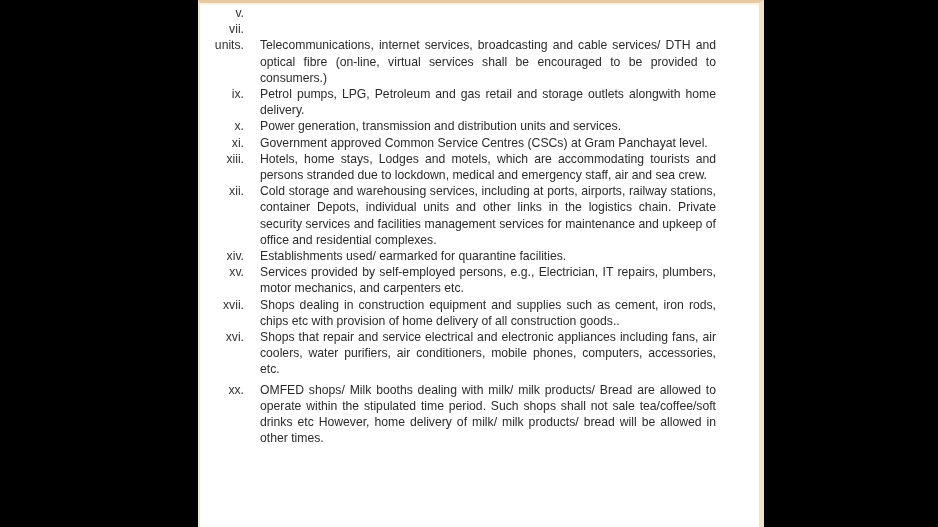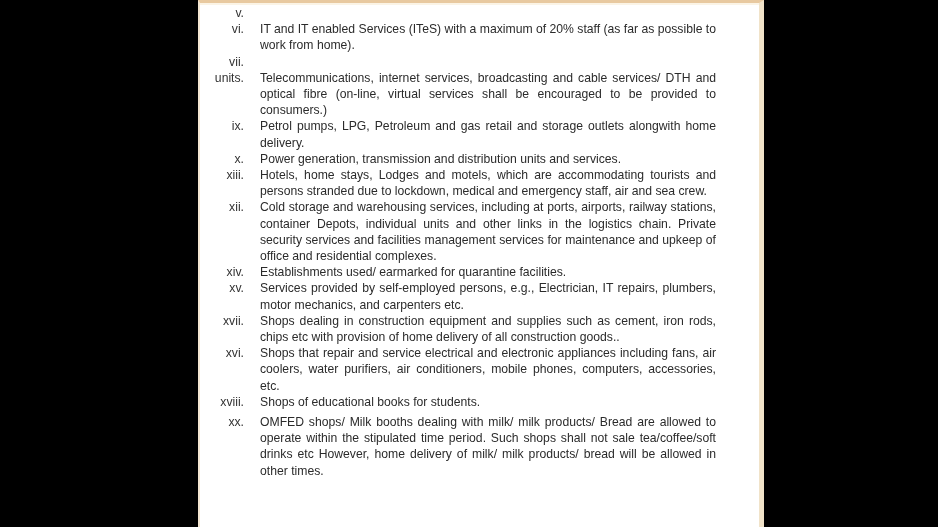--- a/index.html
+++ b/index.html
@@ -64,37 +64,37 @@
 <body>
 
 <div class="stage">
   <div class="page">
     <div class="list">
 
       <div class="item">
         <span class="num">v.</span>
       </div>
       <div class="item">
-        <span class="num">vi.</span>
-        <span class="txt">IT and IT enabled Services (ITeS) with a maximum of 20% staff (as far as possible to work from home).</span>
-      </div>
-      <div class="item">
         <span class="num">vii.</span>
       </div>
       <div class="item">
         <span class="num">units.</span>
         <span class="txt">Telecommunications, internet services, broadcasting and cable services/ DTH and optical fibre (on-line, virtual services shall be encouraged to be provided to consumers.)</span>
       </div>
       <div class="item">
         <span class="num">ix.</span>
         <span class="txt">Petrol pumps, LPG, Petroleum and gas retail and storage outlets alongwith home delivery.</span>
       </div>
       <div class="item">
         <span class="num">x.</span>
         <span class="txt">Power generation, transmission and distribution units and services.</span>
+      </div>
+      <div class="item">
+        <span class="num">xi.</span>
+        <span class="txt">Government approved Common Service Centres (CSCs) at Gram Panchayat level.</span>
       </div>
       <div class="item">
         <span class="num">xiii.</span>
         <span class="txt">Hotels, home stays, Lodges and motels, which are accommodating tourists and persons stranded due to lockdown, medical and emergency staff, air and sea crew.</span>
       </div>
       <div class="item">
         <span class="num">xii.</span>
         <span class="txt">Cold storage and warehousing services, including at ports, airports, railway stations, container Depots, individual units and other links in the logistics chain. Private security services and facilities management services for maintenance and upkeep of office and residential complexes.</span>
       </div>
       <div class="item">
@@ -106,24 +106,20 @@
         <span class="txt">Services provided by self-employed persons, e.g., Electrician, IT repairs, plumbers, motor mechanics, and carpenters etc.</span>
       </div>
       <div class="item">
         <span class="num">xvii.</span>
         <span class="txt">Shops dealing in construction equipment and supplies such as cement, iron rods, chips etc with provision of home delivery of all construction goods..</span>
       </div>
       <div class="item">
         <span class="num">xvi.</span>
         <span class="txt">Shops that repair and service electrical and electronic appliances including fans, air coolers, water purifiers, air conditioners, mobile phones, computers, accessories, etc.</span>
       </div>
-      <div class="item">
-        <span class="num">xviii.</span>
-        <span class="txt">Shops of educational books for students.</span>
-      </div>
       <div class="item gap">
         <span class="num">xx.</span>
         <span class="txt">OMFED shops/ Milk booths dealing with milk/ milk products/ Bread are allowed to operate within the stipulated time period. Such shops shall not sale tea/coffee/soft drinks etc However, home delivery of milk/  milk products/ bread will be allowed in other times.</span>
       </div>
 
     </div>
   </div>
 </div>
 
 </body></html>

